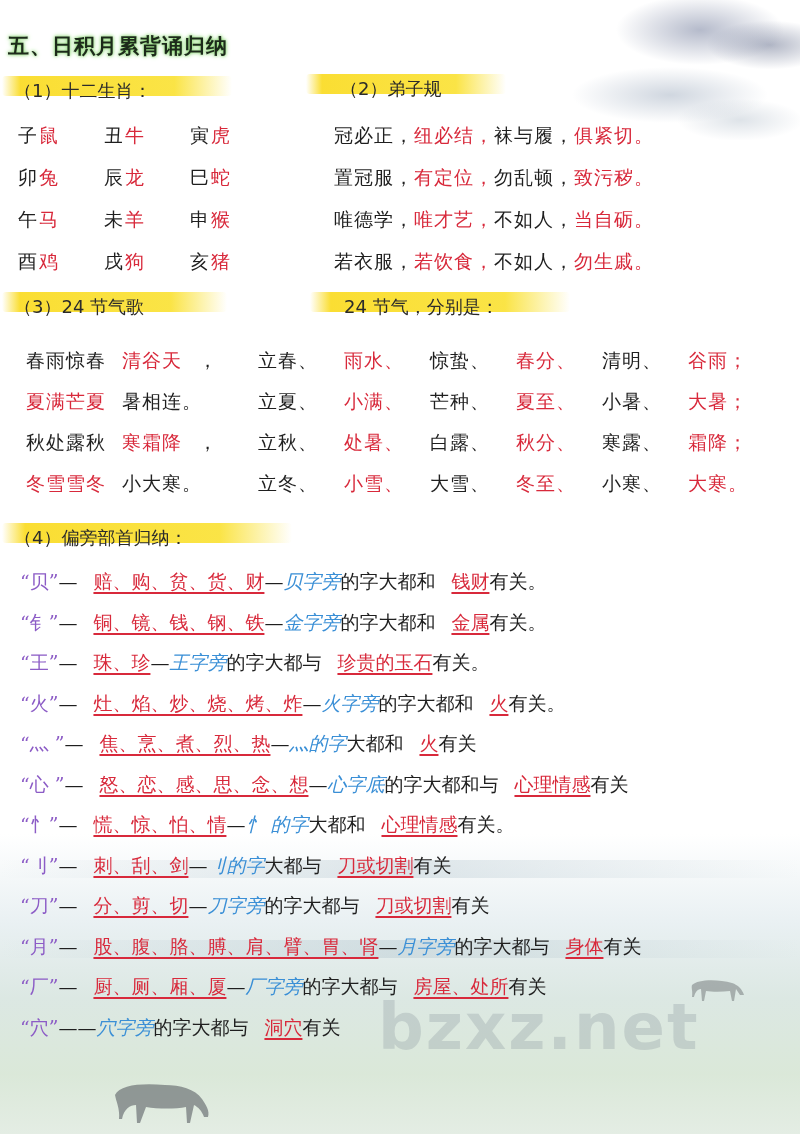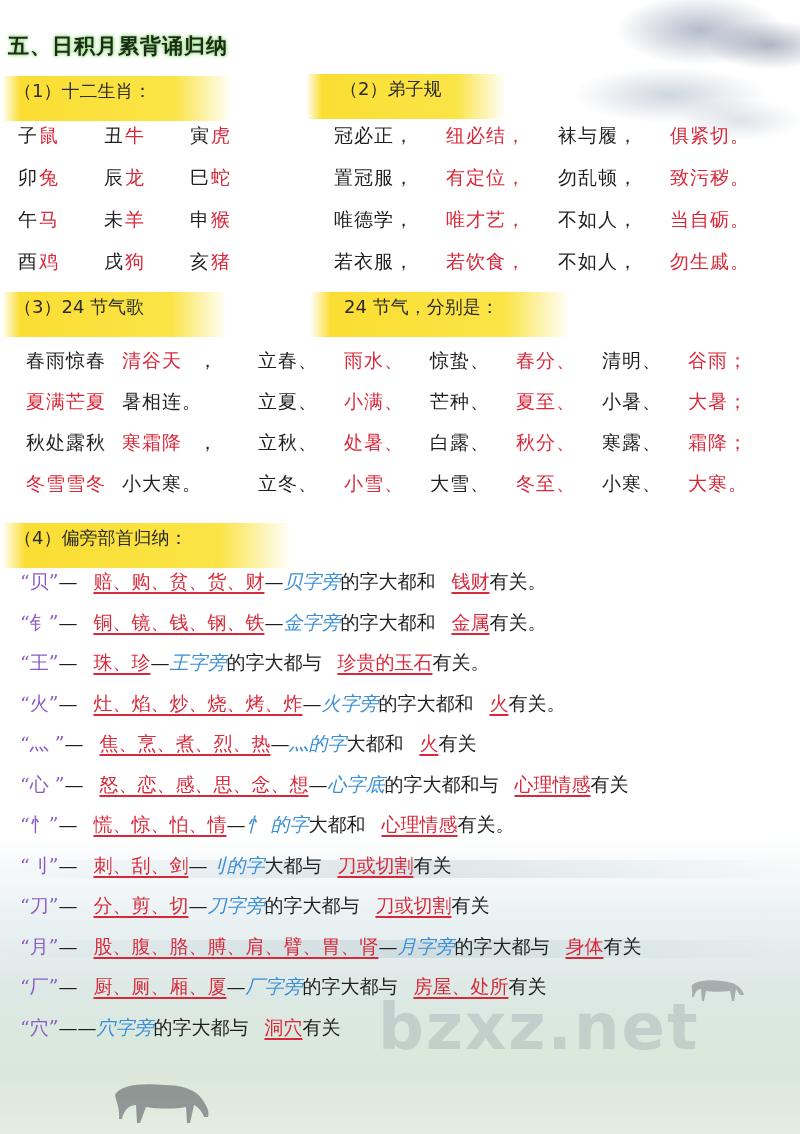--- a/index.html
+++ b/index.html
@@ -36,38 +36,38 @@
   }
 
   .title {
     position: absolute; left: 8px; top: 32px;
     font-family: "DejaVu Sans", sans-serif; font-size: 21px; font-weight: bold;
     color: #1c2a1a;
     text-shadow: 0 0 3px #86d36e, 0 0 5px #9be086;
     letter-spacing: 1px;
   }
   .hl {
-    position: absolute; height: 45px;
+    position: absolute; height: 20px;
     background: linear-gradient(to right, rgba(250,220,40,0) 0%, rgba(250,220,40,0.95) 8%, rgba(250,225,50,0.9) 75%, rgba(250,230,80,0) 100%);
     border-radius: 4px;
   }
   .hl span {
     position: absolute; left: 12px; top: 3px; font-size: 18px; color: #2b2b2b;
     font-family: "DejaVu Sans", sans-serif;
   }
   .red { color: #d8293b; }
   .blue { color: #3a8fd6; font-style: italic; }
   .black { color: #1f1f1f; }
 
   .zodiac { position: absolute; left: 18px; top: 115px; }
   .zodiac .row { display: flex; height: 42px; align-items: center; }
   .zodiac .cell { width: 86px; font-size: 19px; letter-spacing: 2px; }
 
   .dizigui { position: absolute; left: 334px; top: 115px; }
-  .dizigui .row { height: 42px; display: flex; align-items: center; font-size: 19px; letter-spacing: 1px; gap: 32px; }
+  .dizigui .row { height: 42px; display: flex; align-items: center; font-size: 19px; letter-spacing: 1px; }
 
   .song { position: absolute; left: 26px; top: 340px; }
   .song .row { height: 41px; display: flex; align-items: center; font-size: 19px; letter-spacing: 1px; gap: 16px; }
 
   .terms { position: absolute; left: 258px; top: 340px; }
   .terms .row { height: 41px; display: flex; align-items: center; font-size: 19px; }
   .terms .t { width: 86px; letter-spacing: 1px; }
 
   .radicals { position: absolute; left: 20px; top: 562px; }
   .radicals .row { height: 40.5px; display: flex; align-items: center; font-size: 19px; white-space: nowrap; }

